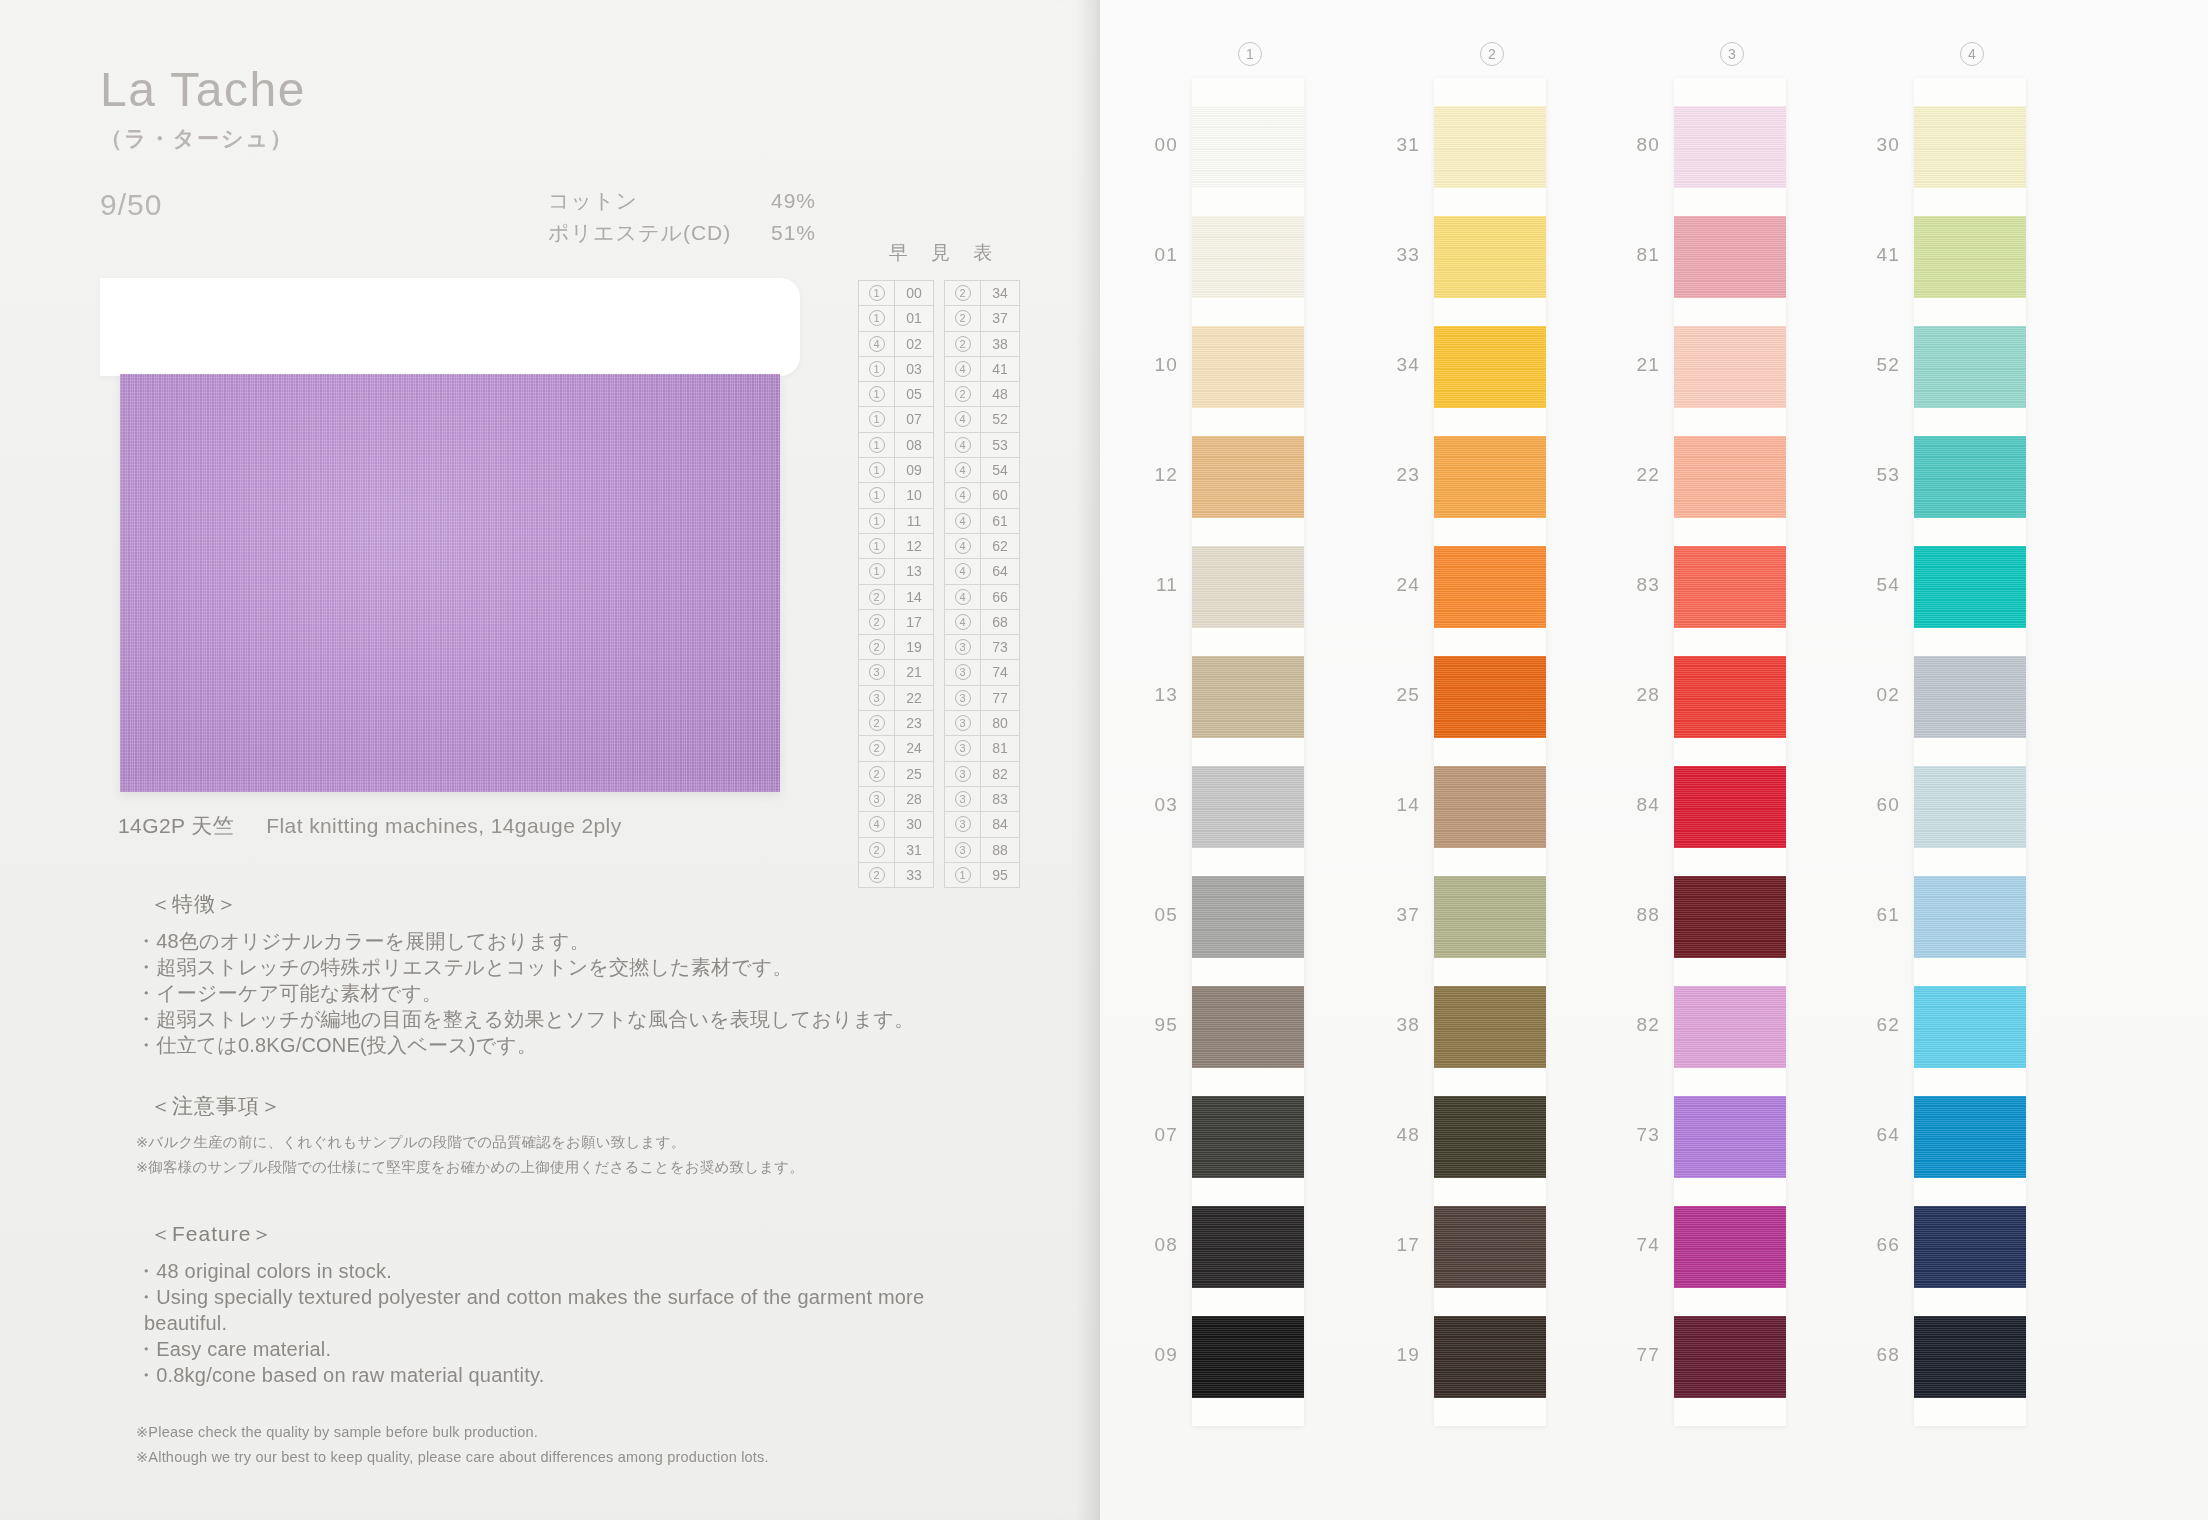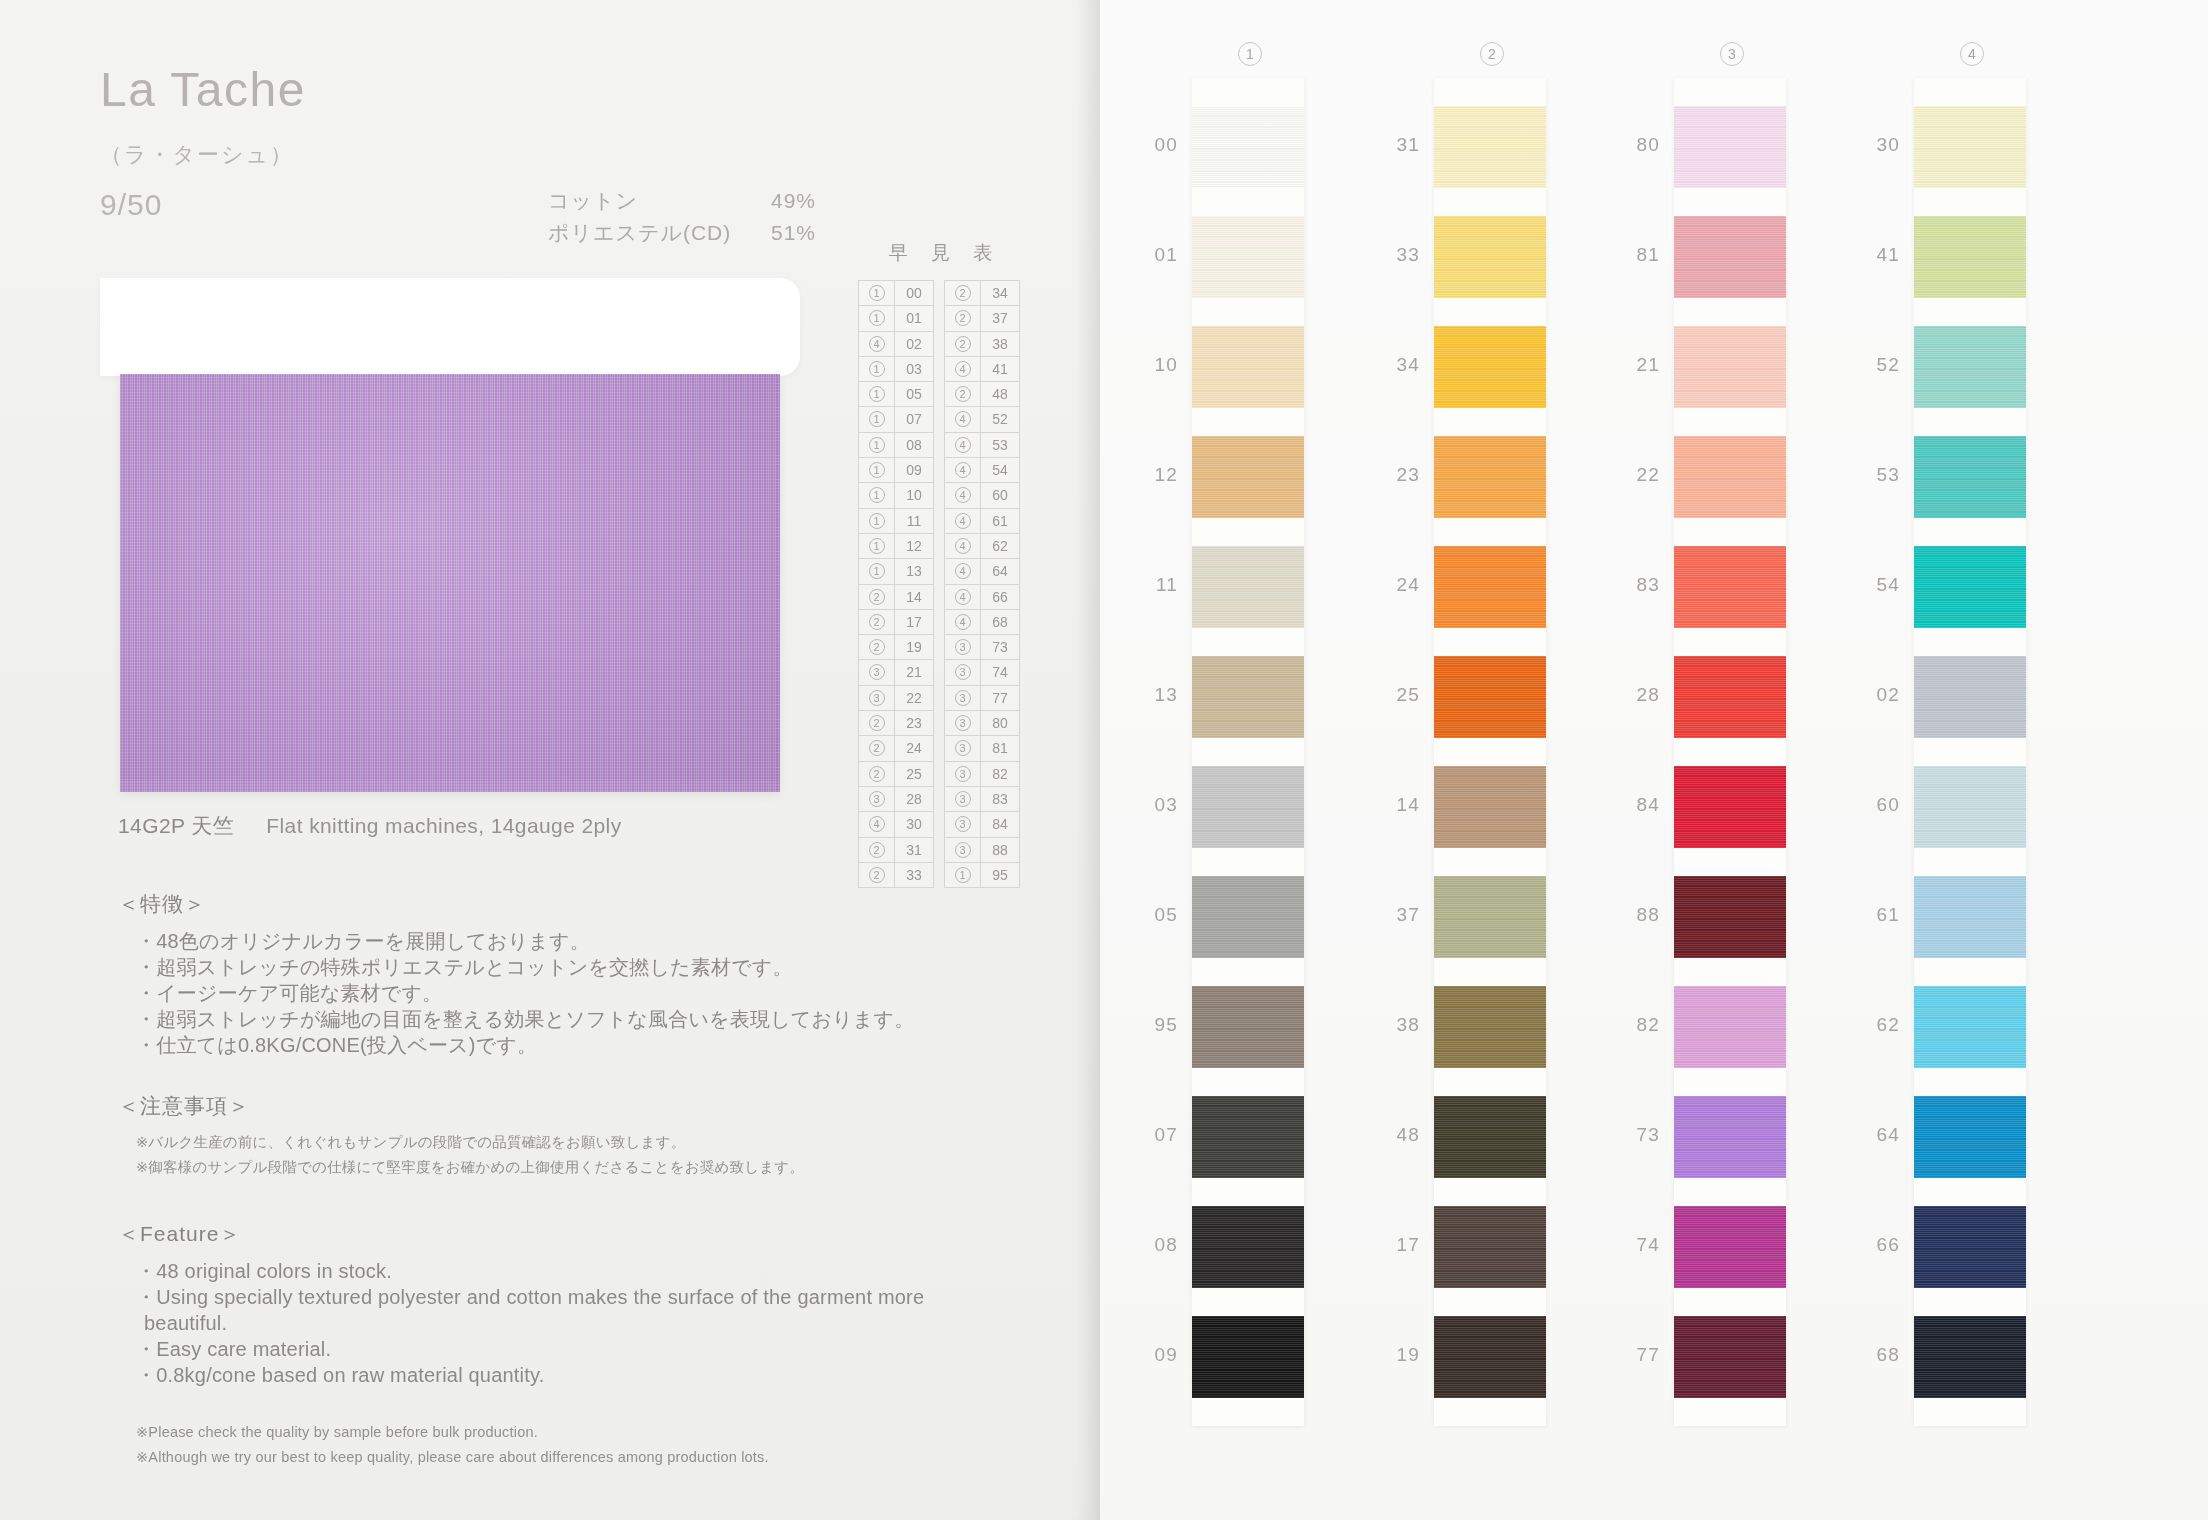--- a/index.html
+++ b/index.html
@@ -28,22 +28,22 @@
     background:linear-gradient(90deg, rgba(0,0,0,0.0) 0%, rgba(0,0,0,0.055) 100%);
     pointer-events:none;
   }
 
   .title {
     position: absolute; left: 100px; top: 62px;
     font-size: 48px; letter-spacing: 1.5px;
     color: #b6b3b0; font-weight: 400;
   }
   .title-jp {
-    position: absolute; left: 100px; top: 140px;
-    font-size: 22px; letter-spacing: 2px; color: #b8b5b2;
+    position: absolute; left: 100px; top: 124px;
+    font-size: 22px; letter-spacing: 2px; color: #b8b5b2; font-weight: bold;
   }
   .count {
     position: absolute; left: 100px; top: 188px;
     font-size: 30px; color: #b9b6b3; letter-spacing: 1px;
   }
 
   
   #composition {
     position: absolute; left: 548px; top: 185px;
     font-size: 21px; color: #adaaa7; letter-spacing: 1px;
@@ -102,21 +102,21 @@
   }
 
   #spec-line {
     position: absolute; left: 118px; top: 812px;
     font-size: 21px; color: #8c8987; letter-spacing: 0.4px;
   }
   #spec-line .spec-en { margin-left: 26px; color: #96938f; }
 
   .sec { position: absolute; left: 118px; }
   .sec-head {
-    font-size: 21px; color: #87847f; letter-spacing: 1px; margin-bottom: 10px;
+    font-size: 21px; color: #87847f; letter-spacing: 1px; margin-bottom: 10px; margin-left: 32px;
   }
   .sec-line {
     font-size: 20px; color: #8d8a86; line-height: 26px; padding-left: 18px;
     letter-spacing: 0.2px;
   }
   .sec-line.sm { font-size: 14.5px; line-height: 25px; color: #93908c; }
   .sec-line.ind { padding-left: 26px; }
 
   #sec-tokucho  { top: 890px; }
   #sec-chui     { top: 1092px; }

